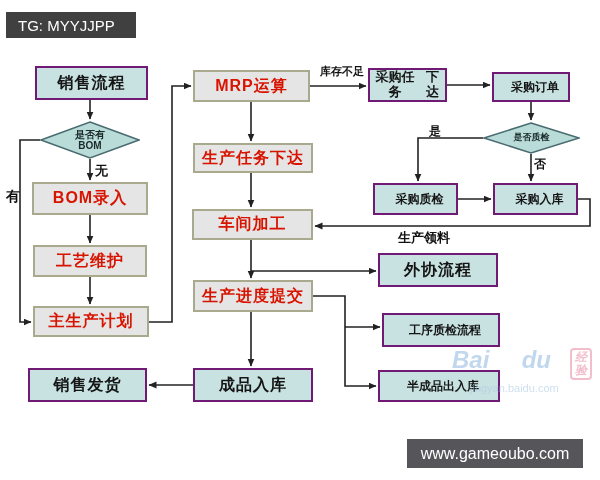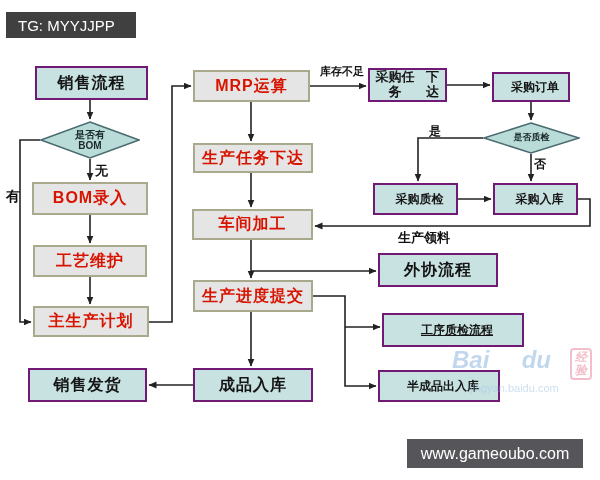--- a/index.html
+++ b/index.html
@@ -121,21 +121,21 @@
       <span>是否质检</span>
     </div>
   </div>
 
   <div class="node teal small-font" style="left:373px; top:183px; width:85px; height:32px;">采购质检</div>
 
   <div class="node teal small-font" style="left:493px; top:183px; width:85px; height:32px;">采购入库</div>
 
   <div class="node teal" style="left:378px; top:253px; width:120px; height:34px;">外协流程</div>
 
-  <div class="node teal small-font" style="left:382px; top:313px; width:142px; height:34px;text-decoration:underline;">工序质检流程</div>
+  <div class="node teal small-font" style="left:382px; top:313px; width:118px; height:34px;">工序质检流程</div>
 
   <div class="node teal small-font" style="left:378px; top:370px; width:122px; height:32px;">半成品出入库</div>
 
   <span class="elabel" style="left:6px; top:188px; font-size:14px;">有</span>
   <span class="elabel" style="left:95px; top:162px; font-size:13px;">无</span>
   <span class="elabel" style="left:320px; top:64px; font-size:11px;">库存不足</span>
   <span class="elabel" style="left:429px; top:123px;">是</span>
   <span class="elabel" style="left:534px; top:156px;">否</span>
   <span class="elabel" style="left:398px; top:229px; font-size:13px;">生产领料</span>
 

